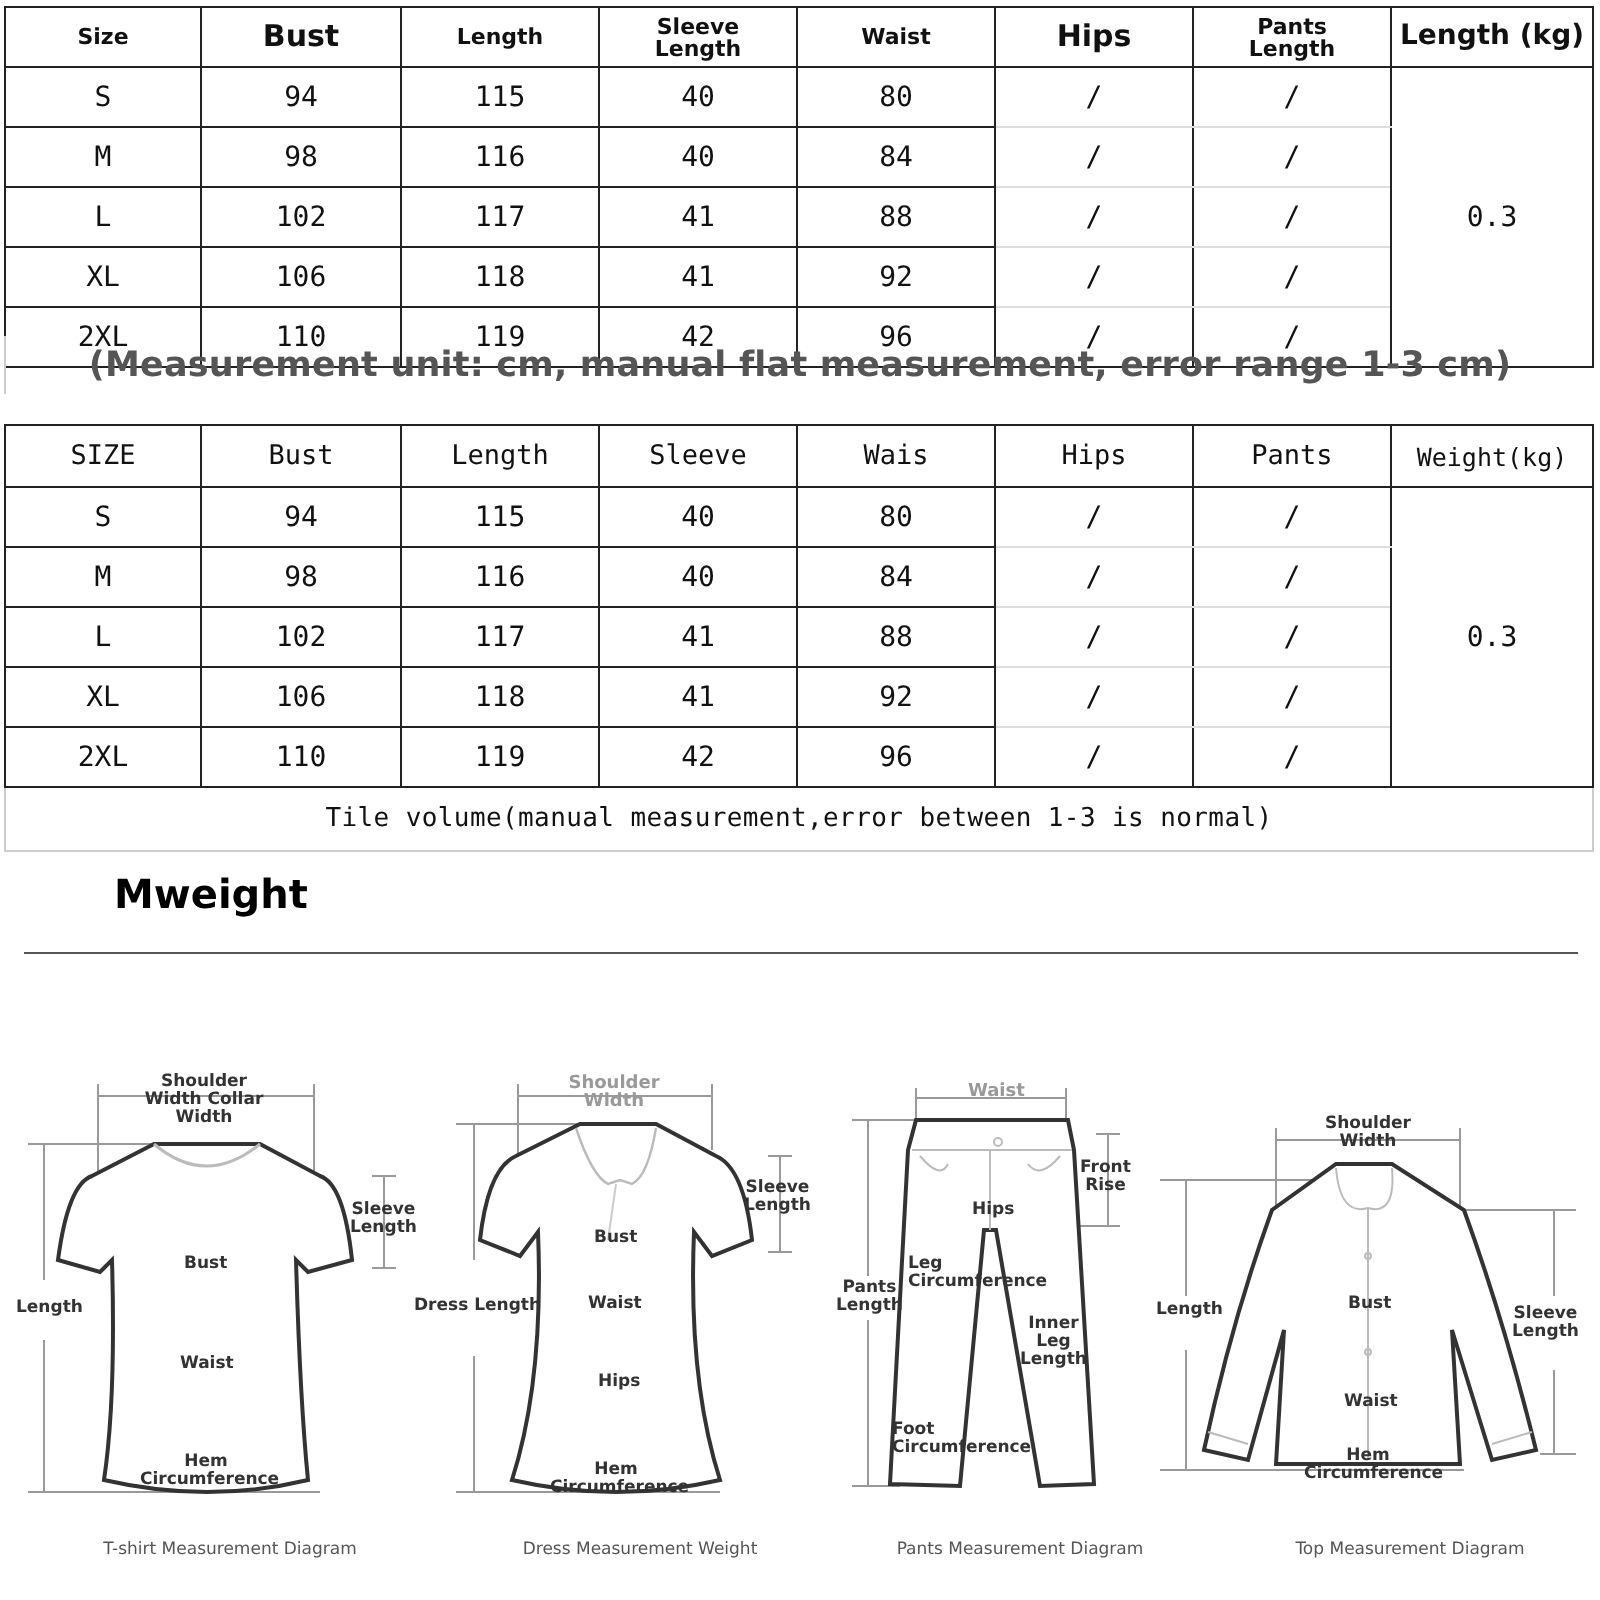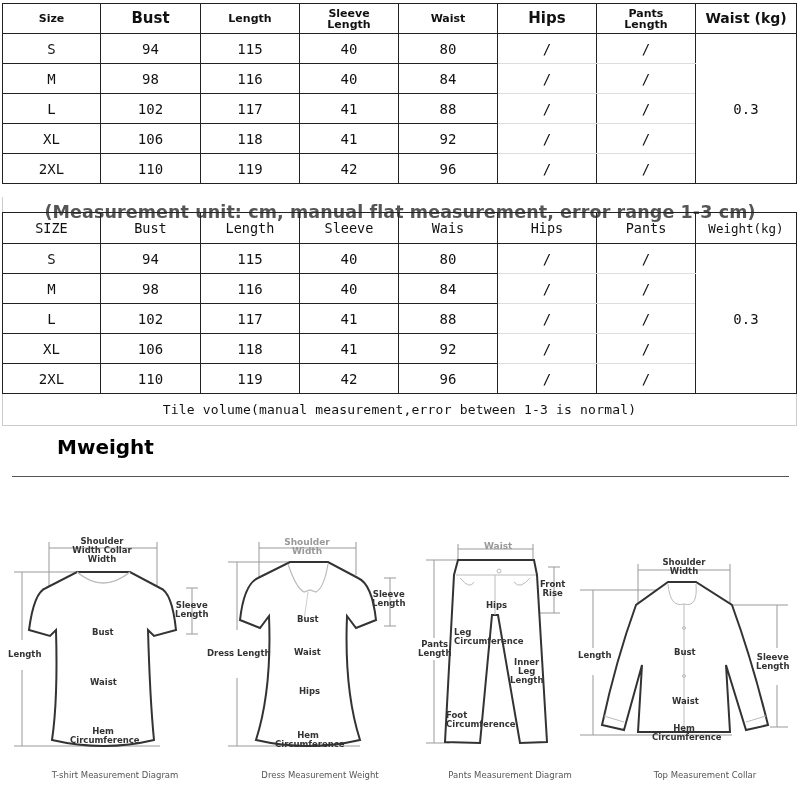--- a/index.html
+++ b/index.html
@@ -5,21 +5,21 @@
   html, body { margin:0; padding:0; background:#fff; }
   body { width:800px; height:800px; position:relative; overflow:hidden; font-family:"DejaVu Sans", sans-serif; color:#111; }
   table { border-collapse:collapse; position:absolute; left:2px; table-layout:fixed; }
   td, th { border:1px solid #222; text-align:center; vertical-align:middle; padding:0; }
   .t1 { top:3px; width:794px; }
   .t1 th { height:29px; font-weight:bold; font-family:"DejaVu Sans", sans-serif; font-size:11px; line-height:11px; }
   .t1 th.big { font-size:15px; }
   .t1 th.mid { font-size:14px; }
   .t1 td { height:29px; font-family:"DejaVu Sans Mono", monospace; font-size:14px; }
   .t1 td.soft, .t2 td.soft { border-top-color:#ddd; border-bottom-color:#ddd; }
-  .band { position:absolute; top:197px; left:2px; width:794px; height:29px; border-left:1px solid #ccc; display:flex; align-items:center; justify-content:center; font-weight:bold; font-size:17.5px; color:#555; letter-spacing:0.1px; }
+  .band { position:absolute; top:168px; left:2px; width:794px; height:29px; border-left:1px solid #ccc; display:flex; align-items:center; justify-content:center; font-weight:bold; font-size:17.5px; color:#555; letter-spacing:0.1px; }
   .t2 { top:212px; width:794px; }
   .t2 th { height:30px; font-weight:normal; font-family:"DejaVu Sans Mono", monospace; font-size:13.5px; }
   .t2 td { height:29px; font-family:"DejaVu Sans Mono", monospace; font-size:14px; }
   .t2 td.note { height:31px; border:1px solid #ccc; border-top:1px solid #222; font-size:13px; letter-spacing:0.2px; }
   .title { position:absolute; left:24px; top:437px; font-weight:bold; font-size:20px; line-height:21px; color:#000; font-family:"DejaVu Sans", sans-serif; }
   .title .l2 { padding-left:33px; }
   .rule { position:absolute; left:12px; top:476px; width:777px; height:1px; background:#555; }
   .diagram { position:absolute; top:520px; height:270px; }
   .diagram svg { position:absolute; left:0; top:0; }
   .lbl { position:absolute; font-size:8.5px; font-weight:bold; color:#333; text-align:center; line-height:9px; white-space:nowrap; }
@@ -48,21 +48,21 @@
     <th>
           <span style="white-space:pre-line;display:block;">Sleeve
 Length</span>
         </th>
     <th>Waist</th>
     <th class="big">Hips</th>
     <th>
           <span style="white-space:pre-line;display:block;">Pants
 Length</span>
         </th>
-    <th class="mid">Waist (kg)</th>
+    <th class="mid">Length (kg)</th>
   </tr>
   <tr>
     <td>S</td>
     <td>94</td>
     <td>115</td>
     <td>40</td>
     <td>80</td>
     <td class="soft">/</td>
     <td class="soft">/</td>
     <td rowspan="5">0.3</td>
@@ -324,14 +324,14 @@
   </svg>
   <div class="lbl" style="left:80px;top:38px;width:48px;white-space:pre-line">Shoulder
 Width</div>
   <div class="lbl" style="left:-2px;top:131px">Length</div>
   <div class="lbl" style="left:94px;top:128px">Bust</div>
   <div class="lbl" style="left:176px;top:133px;white-space:pre-line">Sleeve
 Length</div>
   <div class="lbl" style="left:92px;top:177px">Waist</div>
   <div class="lbl" style="left:72px;top:204px;width:64px;white-space:pre-line">Hem
 Circumference</div>
-  <div class="cap">Top Measurement Collar</div>
+  <div class="cap">Top Measurement Diagram</div>
 </div>
 
 </body></html>

